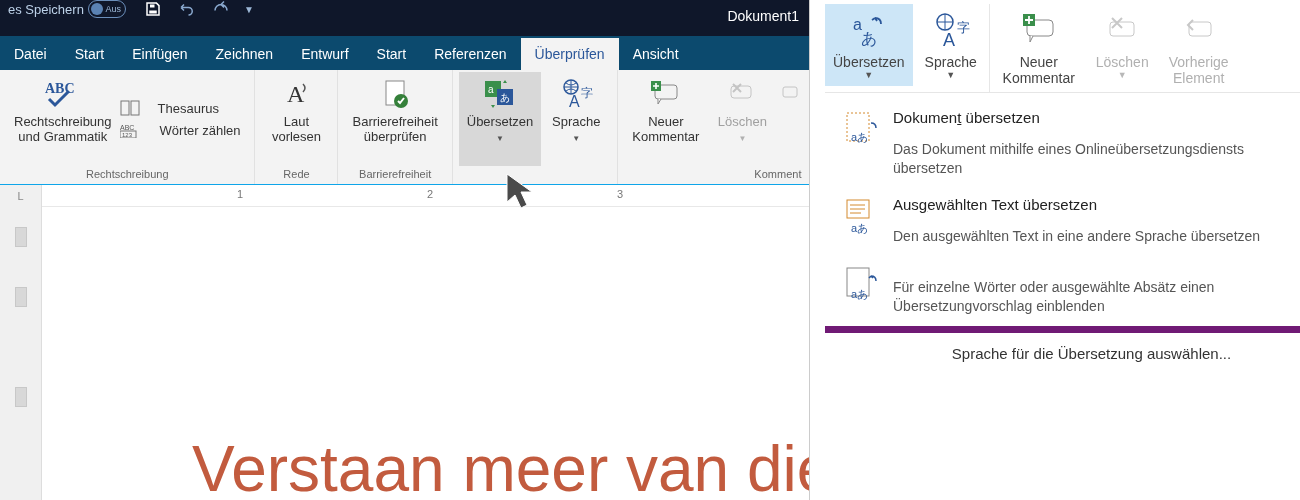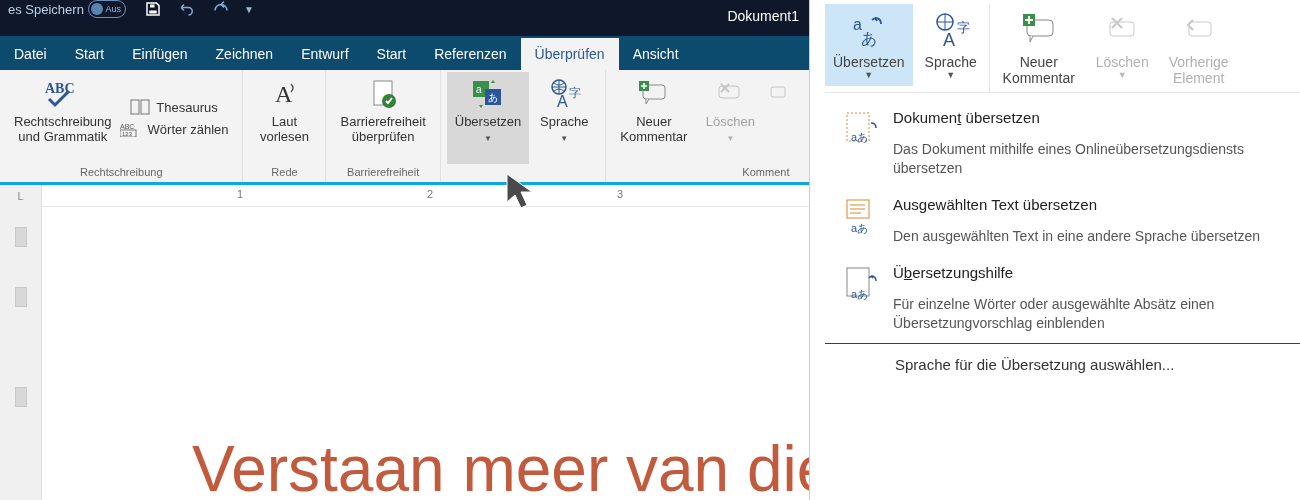--- a/index.html
+++ b/index.html
@@ -13,31 +13,31 @@
   .toggle { width: 38px; height: 18px; border: 1px solid #6b8fbb; border-radius: 9px; position: relative; display: flex; align-items: center; justify-content: flex-end; padding-right: 4px; font-size: 9px; color: #9db8d7; }
   .toggle::before { content:""; width: 12px; height: 12px; border-radius: 50%; background: #5a82b3; position: absolute; left: 2px; top: 2px; }
   .qat { display: flex; gap: 14px; align-items: center; padding: 0 10px; }
   .qat svg { display: block; }
   .doc-title { position: absolute; right: 10px; top: 8px; color: #fff; font-size: 14px; }
 
   .tabbar { background: #0c4a6e; color: #fff; height: 34px; display: flex; align-items: flex-end; }
   .tab { padding: 8px 14px 8px 14px; font-size: 14px; cursor: pointer; }
   .tab.active { background: #f3f3f3; color: #2b579a; }
 
-  .ribbon { background: #f3f3f3; border-bottom: 3px solid #0ea5e9; height: 115px; display: flex; }
+  .ribbon { background: #f3f3f3; border-bottom: 1px solid #0ea5e9; height: 115px; display: flex; }
   .ribbon-group { display: flex; flex-direction: column; border-right: 1px solid #e1e1e1; }
   .ribbon-group-body { display: flex; align-items: stretch; flex: 1; padding: 2px 6px 0 6px; }
   .ribbon-group-label { text-align: center; font-size: 11px; color: #666; padding: 2px 0 4px 0; }
   .big-btn { display: flex; flex-direction: column; align-items: center; justify-content: flex-start; padding: 4px 8px; text-align: center; font-size: 13px; color: #333; cursor: pointer; min-width: 70px; }
   .big-btn .icon-box { height: 36px; display: flex; align-items: center; justify-content: center; }
   .big-btn .bb-label { line-height: 15px; margin-top: 2px; }
   .big-btn.pressed { background: #d8d8d8; }
   .big-btn.disabled { color: #a0a0a0; }
   .small-stack { display: flex; flex-direction: column; justify-content: center; gap: 6px; padding-right: 8px; }
-  .small-btn { display: flex; align-items: center; gap: 6px; font-size: 13px; color: #333; cursor: pointer; justify-content: center; }
+  .small-btn { display: flex; align-items: center; gap: 18px; font-size: 13px; color: #333; cursor: pointer; }
   .dd-arrow { font-size: 8px; color: #555; margin-top: 1px; }
   .dd-arrow.dis { color: #b0b0b0; }
 
   .ruler-row { height: 22px; display: flex; background: #fff; }
   .ruler-gutter { width: 42px; background: #f0f0f0; border-right: 1px solid #ddd; display:flex; align-items:center; justify-content:center; color:#888; font-size:11px; }
   .ruler { flex:1; position: relative; background: #fff; border-bottom: 1px solid #e8e8e8; }
   .ruler .num { position:absolute; top:3px; font-size:11px; color:#777; }
 
   .doc-area { display:flex; height: calc(500px - 36px - 34px - 100px - 22px); }
   .page-gutter { width: 42px; background:#f0f0f0; border-right:1px solid #ddd; position:relative; }
@@ -58,21 +58,21 @@
   .mini-btn .mi-label { line-height:16px; margin-top:2px; }
   .mini-btn .mi-arrow { font-size:9px; color:#555; }
   .mini-btn.disabled .mi-arrow { color:#b8b8b8; }
 
   .dd-menu { padding:8px 0 0 0; }
   .dd-item { display:flex; align-items:flex-start; gap:12px; padding:8px 14px 10px 18px; cursor:pointer; }
   .dd-icon { width:38px; height:38px; flex-shrink:0; display:flex; align-items:center; justify-content:center; margin-top:2px; }
   .dd-text { flex:1; }
   .dd-title { font-size:15px; color:#222; }
   .dd-desc { font-size:14px; color:#555; margin-top:14px; line-height:19px; }
-  .dd-footer { border-top:1px solid #701a75; padding:12px 12px 12px 70px; font-size:15px; color:#333; cursor:pointer; }
+  .dd-footer { border-top:7px solid #701a75; padding:12px 12px 12px 70px; font-size:15px; color:#333; cursor:pointer;text-align:center; }
   .ul-accel { text-decoration: underline; }
 
 </style>
 </head>
 <body>
 
 <div class="left-panel">
 
   <div class="titlebar">
     <div class="autosave">
@@ -366,20 +366,19 @@
 
     <div class="dd-item">
       <div class="dd-icon">
         <svg width="38" height="38" viewBox="0 0 38 38">
             <rect x="4" y="2" width="22" height="28" fill="none" stroke="#888"></rect>
             <text x="8" y="32" font-size="11" fill="#2b579a">aあ</text>
             <path d="M28 10 q5 0 5 5 M28 10 l-2 2 M28 10 l2 2" fill="none" stroke="#2b579a" stroke-width="1.5"></path>
           </svg>
       </div>
       <div class="dd-text">
-        <div class="dd-title"><span>Ü</span><span class="ul-accel">b</span><span>ersetzungshilfe</span></div>
         <div class="dd-desc">Für einzelne Wörter oder ausgewählte Absätz einen Übersetzungvorschlag einblenden</div>
       </div>
     </div>
 
     <div class="dd-footer">Sprache für die Übersetzung auswählen...</div>
   </div>
 </div>
 
 </body></html>

